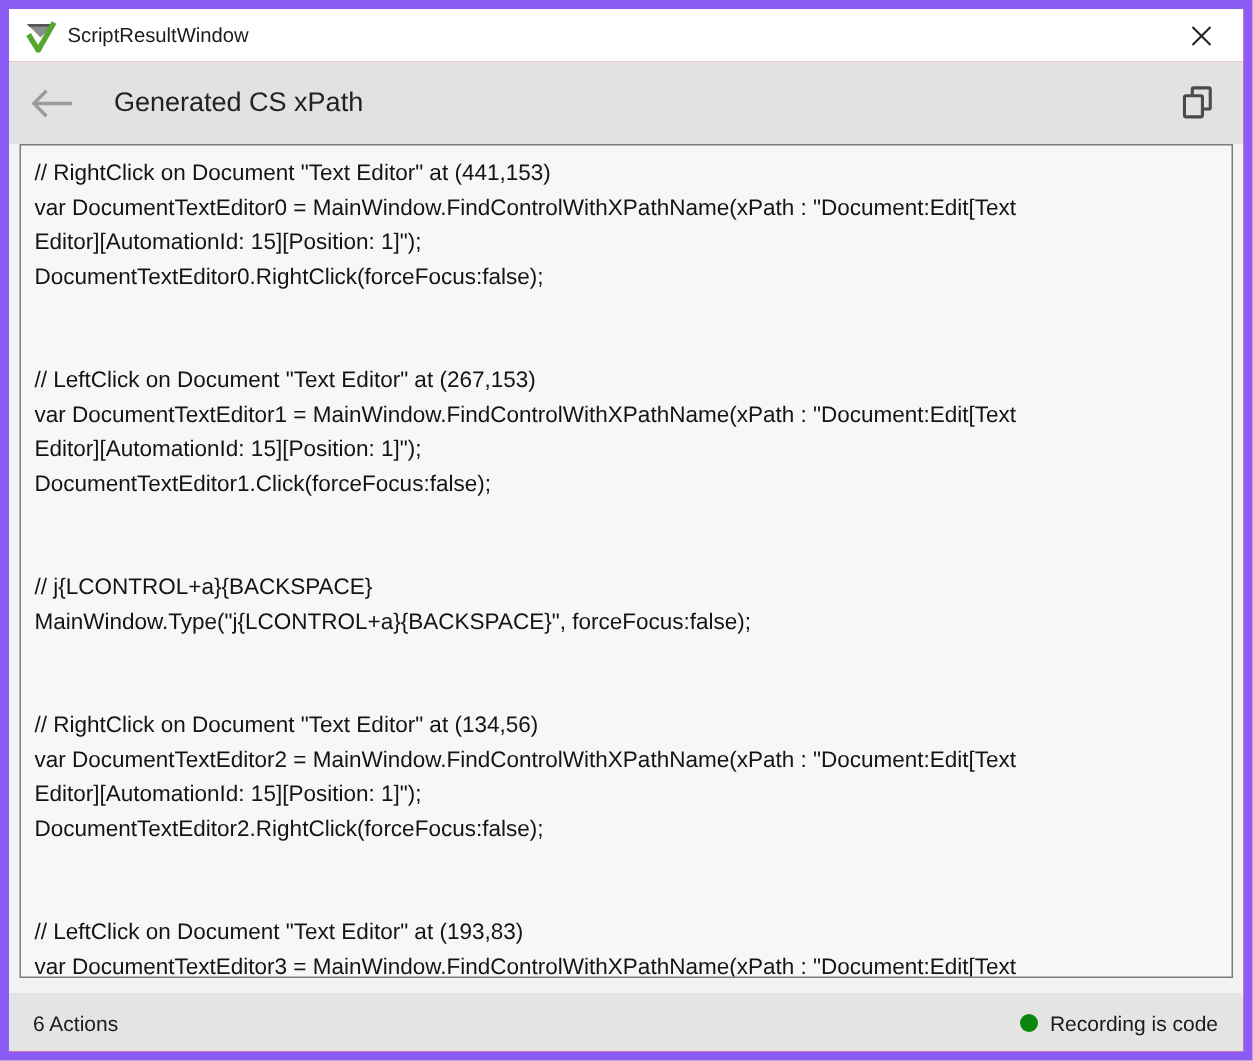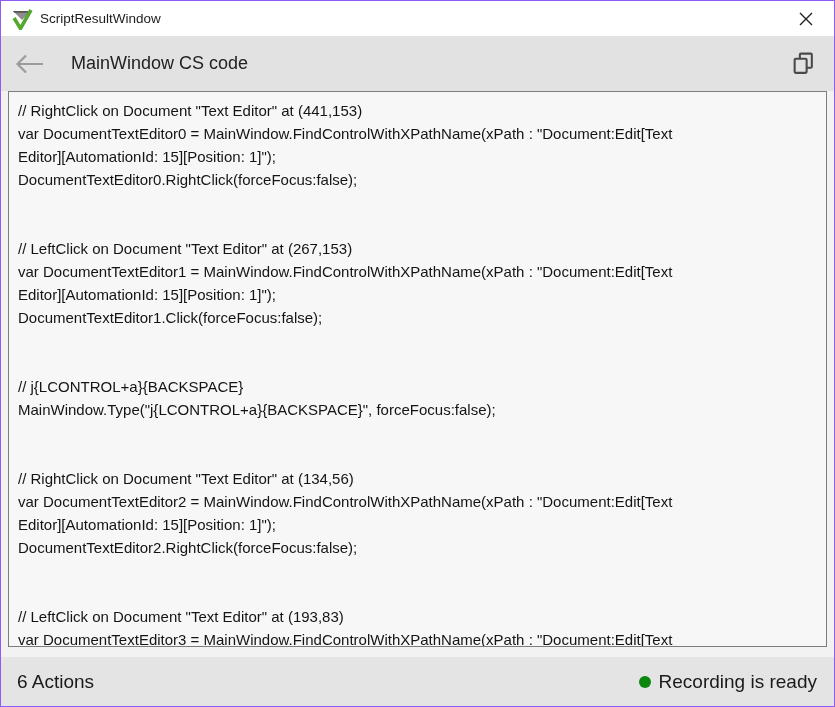--- a/index.html
+++ b/index.html
@@ -1,19 +1,19 @@
 <!DOCTYPE html>
 <html><head>
 <meta charset="utf-8">
 <style>
   * { box-sizing: border-box; }
   html, body { margin: 0; padding: 0; background: #d8d8d8; }
   .window {
     width: 835px; height: 707px;
-    border: 1px solid #8b5cf6;
+    border: 6px solid #8b5cf6;
     display: flex; flex-direction: column;
     background: #ef4444;
     font-family: "Liberation Sans", "DejaVu Sans", sans-serif;
     color: #1a1a1a;
     overflow: hidden;
   }
   
   .titlebar {
     height: 35px; flex: 0 0 35px;
     background: #ffffff;
@@ -65,21 +65,21 @@
     font-size: 15px; line-height: 23px;
     white-space: pre;
     color: #141414;
   }
   
   .footer {
     flex: 1 1 auto;
     background: #e4e4e4;
     display: flex; align-items: center; justify-content: space-between;
     padding: 0 17px 0 16px;
-    font-size: 19px;
+    font-size: 14px;
   }
   .status-group { display: flex; align-items: center; gap: 8px; }
   .status-dot { width: 12px; height: 12px; border-radius: 50%; background: #0c860c; }
 </style>
 </head>
 <body>
 
 <div class="window">
 
   <div class="titlebar">
@@ -95,21 +95,21 @@
       </svg>
     </button>
   </div>
 
   <div class="header">
     <button class="back-btn">
       <svg width="30" height="22" viewBox="0 0 30 22">
         <path d="M11 2.5 L2.5 11 L11 19.5 M3 11 H28" stroke="#9b9b9b" stroke-width="2.2" fill="none"></path>
       </svg>
     </button>
-    <h1 class="header-title">MainWindow CS code</h1>
+    <h1 class="header-title">Generated CS xPath</h1>
     <button class="copy-btn">
       <svg width="25" height="25" viewBox="0 0 24 24">
         <rect x="8.5" y="2.5" width="11.5" height="13.5" rx="1" fill="none" stroke="#4a4a4a" stroke-width="2"></rect>
         <rect x="3.5" y="7.5" width="11.5" height="13.5" rx="1" fill="#e2e2e2" stroke="#4a4a4a" stroke-width="2"></rect>
       </svg>
     </button>
   </div>
 
   <div class="main">
     <div class="codebox">
@@ -137,17 +137,17 @@
 
 // LeftClick on Document "Text Editor" at (193,83)
 var DocumentTextEditor3 = MainWindow.FindControlWithXPathName(xPath : "Document:Edit[Text</pre>
     </div>
   </div>
 
   <div class="footer">
     <span>6 Actions</span>
     <span class="status-group">
       <span class="status-dot"></span>
-      <span>Recording is ready</span>
+      <span>Recording is code</span>
     </span>
   </div>
 
 </div>
 
 </body></html>

